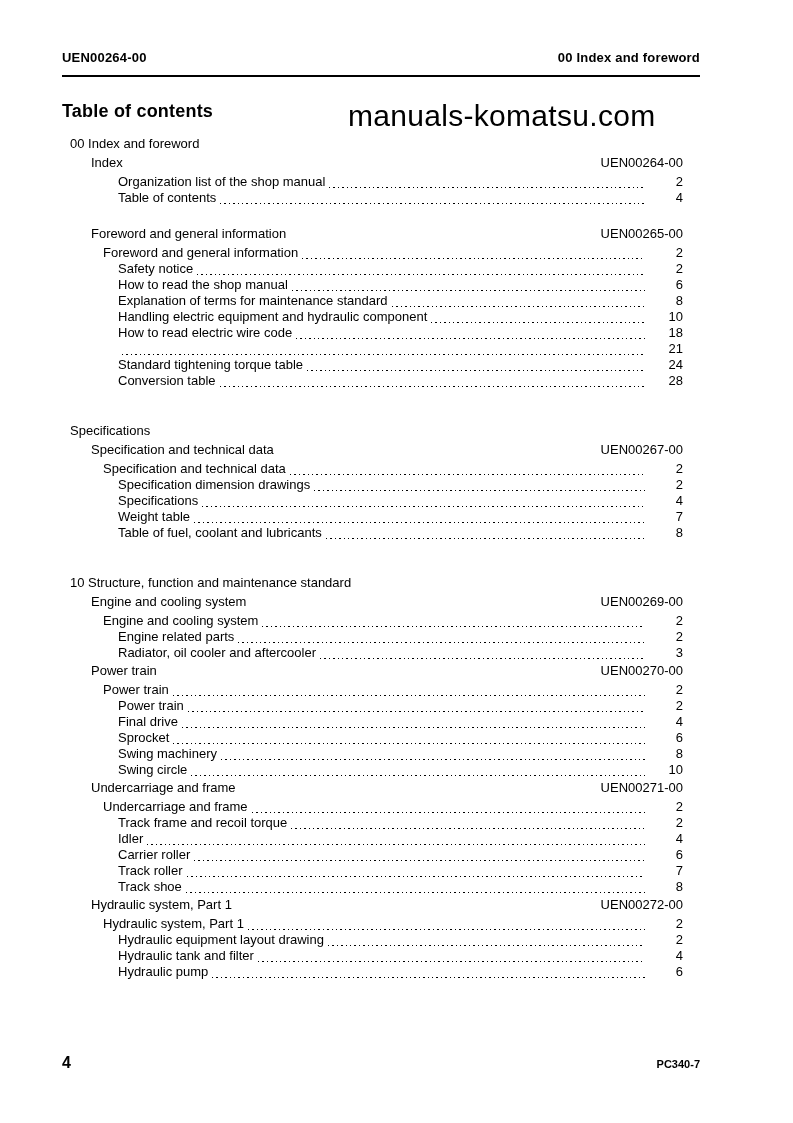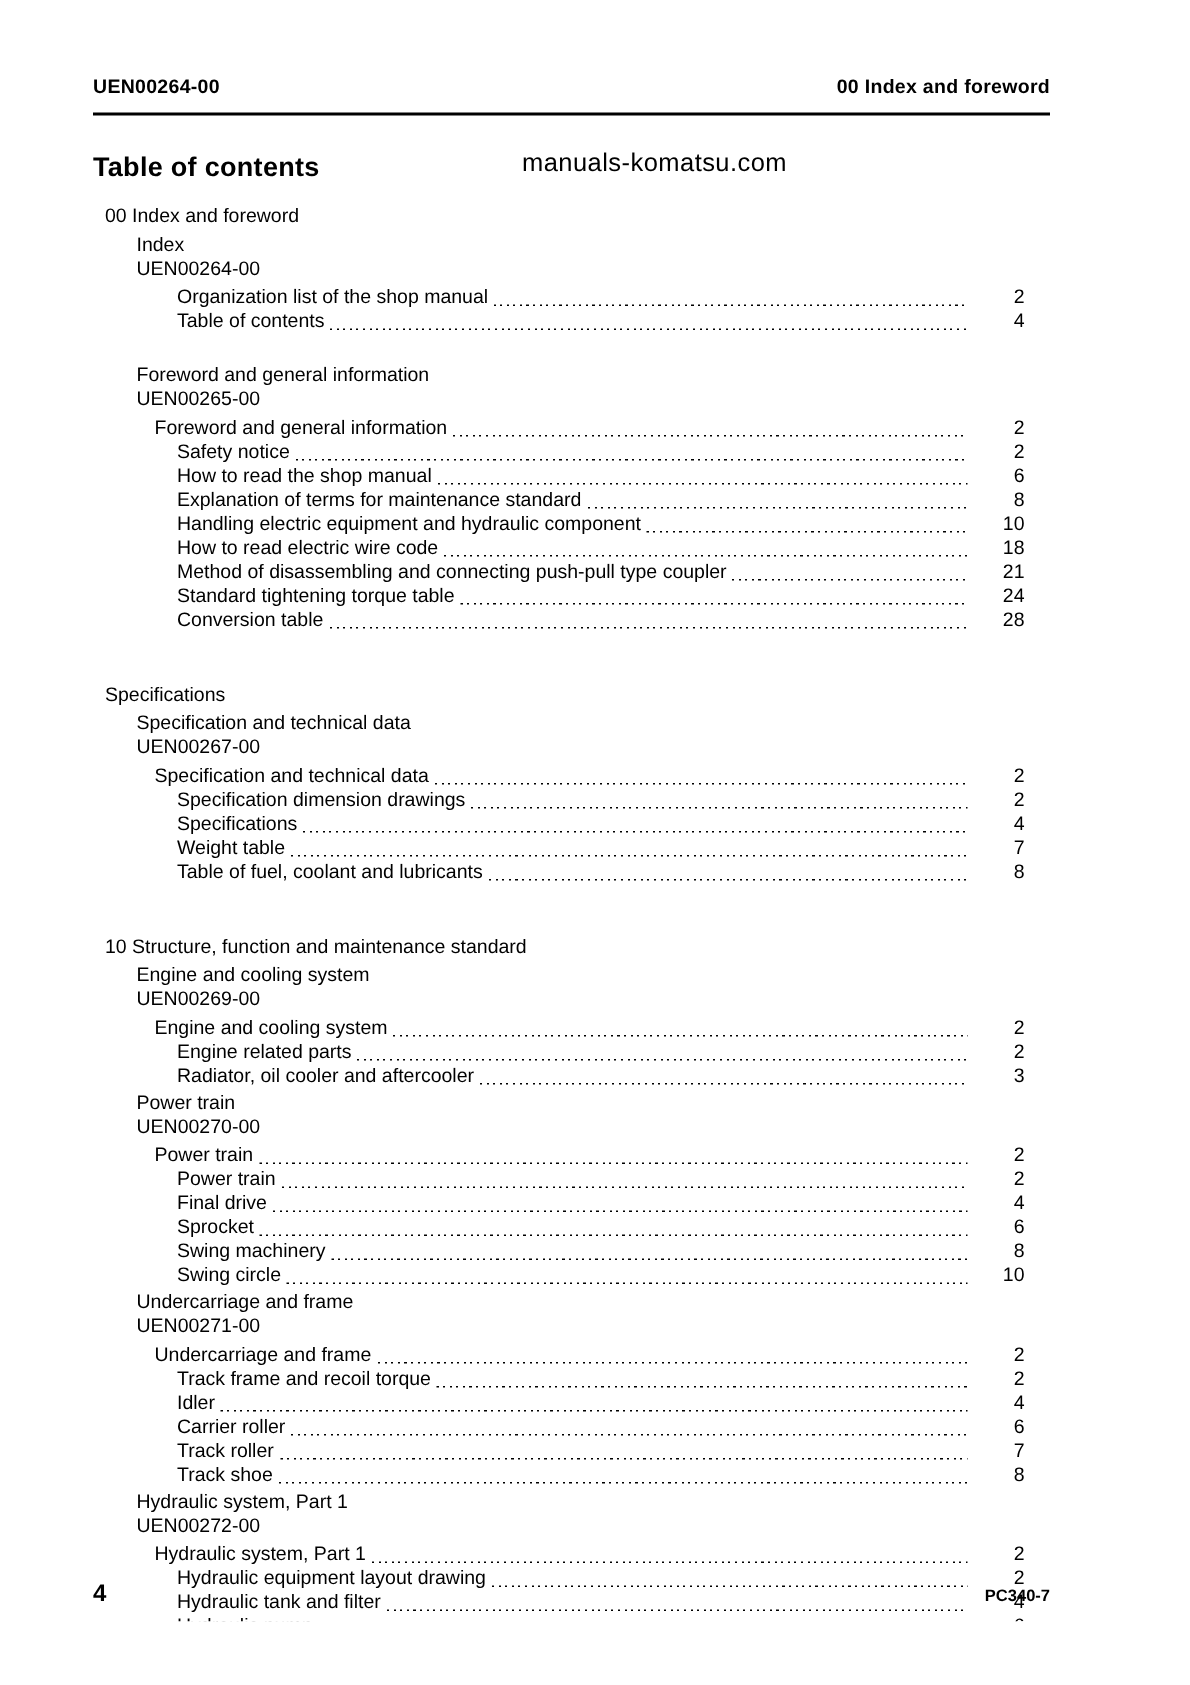--- a/index.html
+++ b/index.html
@@ -44,21 +44,21 @@
     top: 101px;
     left: 62px;
     font-size: 18px;
     font-weight: bold;
     letter-spacing: 0.2px;
   }
   .watermark {
     position: absolute;
     top: 99px;
     left: 348px;
-    font-size: 17px;
+    font-size: 30px;
     font-weight: normal;
     letter-spacing: 0.3px;
   }
 
   
   .toc {
     position: absolute;
     top: 136px;
     left: 70px;
     width: 613px;
@@ -69,21 +69,20 @@
   .toc-group-heading {
     margin-bottom: 3px;
     white-space: nowrap;
   }
   .toc-section-row {
     display: flex;
     align-items: baseline;
     margin-top: 2px;
     margin-bottom: 3px;
     padding-left: 21px;
-    flex-direction: column;
   }
   .toc-section-row.gap-before { margin-top: 20px; }
   .toc-section-title { white-space: nowrap; }
   .toc-section-spacer { flex: 1; }
   .toc-section-code { white-space: nowrap; }
 
   .toc-entry-row {
     display: flex;
     align-items: flex-end;
     height: 16px;
@@ -189,21 +188,20 @@
           <span class="toc-entry-title">Handling electric equipment and hydraulic component</span>
           <span class="dot-leader"></span>
           <span class="toc-entry-page">10</span>
         </div>
         <div class="toc-entry-row indent-2">
           <span class="toc-entry-title">How to read electric wire code</span>
           <span class="dot-leader"></span>
           <span class="toc-entry-page">18</span>
         </div>
         <div class="toc-entry-row indent-2">
-          <span class="toc-entry-title">Method of disassembling and connecting push-pull type coupler</span>
           <span class="dot-leader"></span>
           <span class="toc-entry-page">21</span>
         </div>
         <div class="toc-entry-row indent-2">
           <span class="toc-entry-title">Standard tightening torque table</span>
           <span class="dot-leader"></span>
           <span class="toc-entry-page">24</span>
         </div>
         <div class="toc-entry-row indent-2">
           <span class="toc-entry-title">Conversion table</span>

